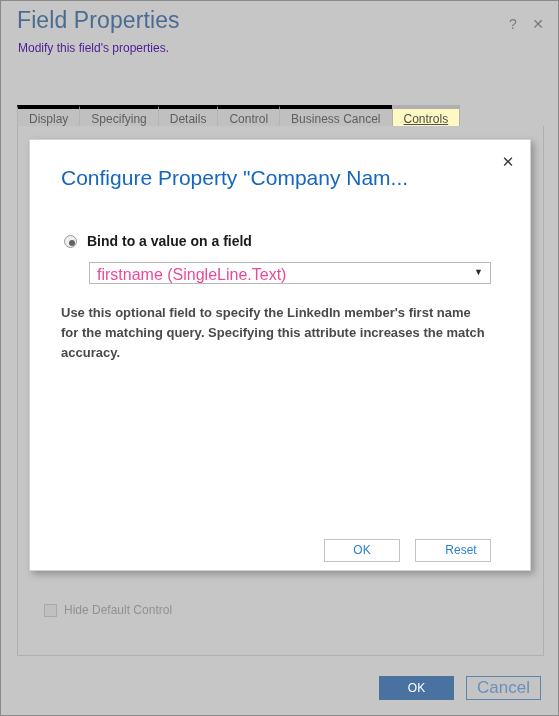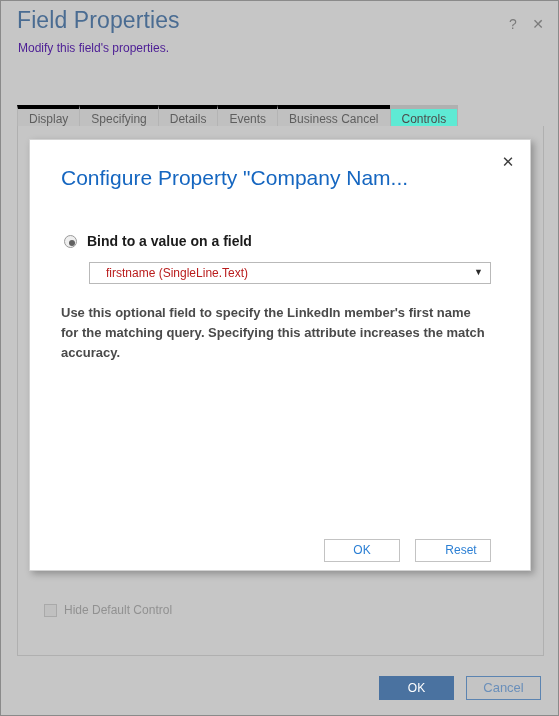--- a/index.html
+++ b/index.html
@@ -86,23 +86,24 @@
     background: #c0c0c0;
     border-left: 1px solid #b4b4b4;
     border-right: 1px solid #b4b4b4;
     border-top: 4px solid #000000;
     box-sizing: border-box;
     cursor: pointer;
     white-space: nowrap;
     margin-right: -1px;
   }
   .tab.active {
-    background: #5eead4;
+    background: #fef9c3;
     color: #4c4c4c;
     border-color: #b0b0b0;
+    text-decoration: underline;
   }
 
   
   #content-panel {
     position: absolute;
     left: 16px;
     top: 125px;
     width: 527px;
     height: 530px;
     background: #c6c6c6;
@@ -154,21 +155,21 @@
     cursor: pointer;
     box-sizing: border-box;
   }
   #footer-cancel {
     position: absolute;
     left: 465px; top: 11px;
     width: 75px; height: 24px;
     background: #c4c4c4;
     border: 1px solid #5c84b1;
     color: #6a8fba;
-    font-size: 13px;
+    font-size: 17px;
     line-height: 22px;
     text-align: center;
     cursor: pointer;
     box-sizing: border-box;
   }
 
   
   #modal {
     position: absolute;
     left: 28px;
@@ -239,23 +240,23 @@
     top: 122px;
     width: 402px;
     height: 22px;
     background: #ffffff;
     border: 1px solid #b9b9b9;
     box-sizing: border-box;
     cursor: pointer;
   }
   #field-select-value {
     position: absolute;
-    left: 16px; top: 3px;
-    font-size: 12px;
-    color: #b91c1c;
+    left: 7px; top: 3px;
+    font-size: 16px;
+    color: #ec4899;
     white-space: nowrap;
   }
   #field-select-arrow {
     position: absolute;
     right: 7px; top: 4px;
     font-size: 9px;
     color: #2a2a2a;
   }
 
   #modal-description {
@@ -295,21 +296,21 @@
     <div id="page-title">Field Properties</div>
     <div id="page-subtitle">Modify this field's properties.</div>
     <div class="hdr-btn" id="help-icon">?</div>
     <div class="hdr-btn" id="close-icon">✕</div>
   </div>
 
   <div id="tabstrip">
     <div class="tab">Display</div>
     <div class="tab">Specifying</div>
     <div class="tab">Details</div>
-    <div class="tab">Events</div>
+    <div class="tab">Control</div>
     <div class="tab">Business Cancel</div>
     <div class="tab active">Controls</div>
   </div>
 
   <div id="content-panel">
     <div id="hide-default-row">
       <div id="hide-default-checkbox"></div>
       <div id="hide-default-label">Hide Default Control</div>
     </div>
   </div>

